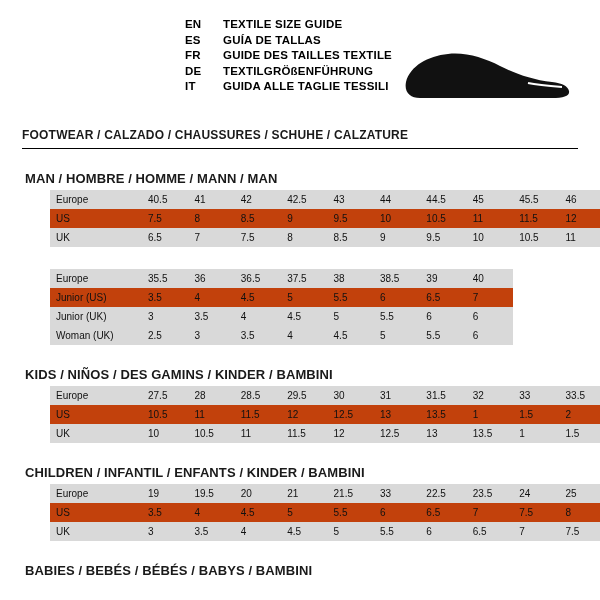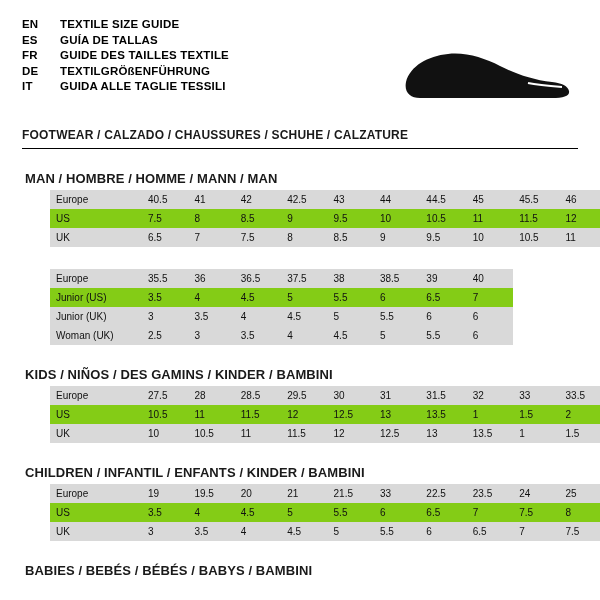--- a/index.html
+++ b/index.html
@@ -19,21 +19,21 @@
     width: 600px;
     height: 600px;
     box-sizing: border-box;
     padding: 18px 22px 0 22px;
   }
 
   
   .header {
     display: flex;
     align-items: flex-start;
-    justify-content: space-between;
+    justify-content: flex-end;
   }
   .lang-table {
     border-collapse: collapse;
   }
   .lang-table td {
     font-size: 11.5px;
     font-weight: bold;
     letter-spacing: 0.2px;
     padding: 0 0 2.5px 0;
     vertical-align: top;
@@ -79,21 +79,21 @@
     font-size: 10px;
     padding: 4px 0 4px 6px;
     line-height: 11px;
     color: #111;
     white-space: nowrap;
   }
   table.sizes tr.shade td {
     background: #d9d9d9;
   }
   table.sizes tr.plain td {
-    background: #84cc16;
+    background: #c2410c;
   }
   table.sizes td.label {
     width: 86px;
   }
   .hr {
     border: 0;
     border-top: 1px solid #000;
     margin: 6px 0 0 0;
   }
 </style>

